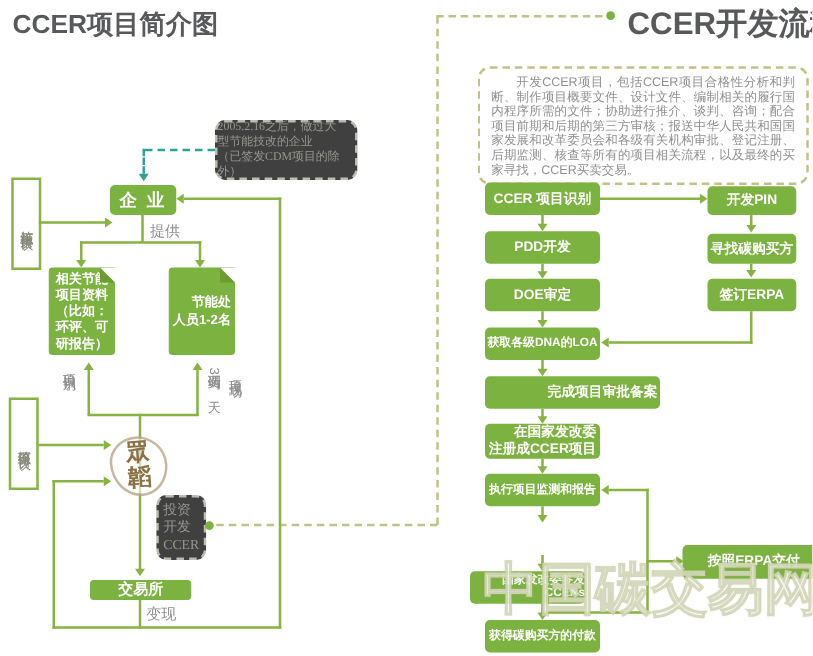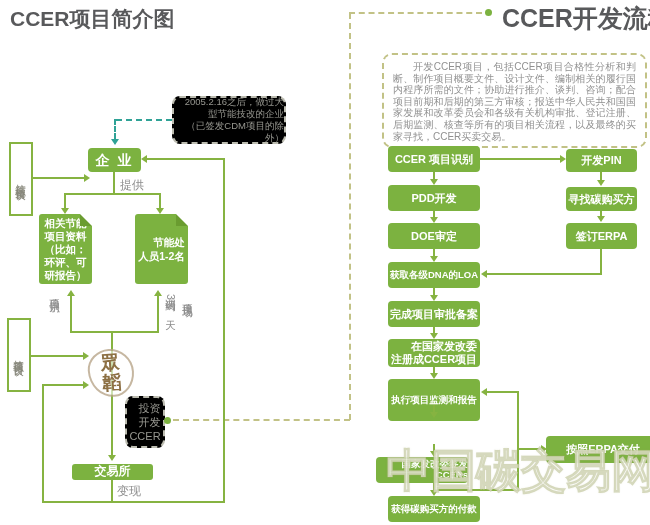--- a/index.html
+++ b/index.html
@@ -44,21 +44,21 @@
   .ah{position:absolute;width:0;height:0;}
   .ah.down{border-left:4px solid transparent;border-right:4px solid transparent;border-top:6px solid var(--lg);}
   .ah.up{border-left:4px solid transparent;border-right:4px solid transparent;border-bottom:6px solid var(--lg);}
   .ah.left{border-top:4px solid transparent;border-bottom:4px solid transparent;border-right:6px solid var(--lg);}
   .ah.right{border-top:4px solid transparent;border-bottom:4px solid transparent;border-left:6px solid var(--lg);}
   .ah.down.tealc{border-top-color:var(--teal);}
 
   .dot{position:absolute;width:7px;height:7px;border-radius:50%;background:var(--box);}
 
   .dashedbox{position:absolute;border:2px dashed var(--graydash);border-radius:8px;
-        color:#979790;display:flex;align-items:center;justify-content:center;text-align:right;background:#000000;}
+        color:#979790;display:flex;align-items:center;justify-content:center;text-align:left;background:#404040;font-family:Liberation Serif, serif;}
   .desc{position:absolute;border:2px dashed var(--olive);border-radius:10px;color:#909090;
         font-size:10px;line-height:11.6px;text-align:justify;padding:6px 9px 4px 9px;background:transparent;}
   .desc p{margin:0;text-indent:2em;}
 
   .prel{white-space:pre-line;}
 
   .seal{position:absolute;color:var(--seal);font-weight:bold;text-align:center;
         transform:rotate(-4deg);border:2px solid rgba(141,112,68,.5);
         border-radius:48% 52% 46% 54% / 42% 50% 50% 58%;padding:2px 4px;background:rgba(255,255,255,.6);}
   .seal span{display:block;font-size:19px;line-height:20px;}
@@ -151,24 +151,24 @@
   <div class="title" style="left:502px;top:2px;font-size:25px;">CCER开发流程</div>
 
   <div class="desc" style="left:382px;top:53px;width:243px;">
     <p>开发CCER项目，包括CCER项目合格性分析和判断、制作项目概要文件、设计文件、编制相关的履行国内程序所需的文件；协助进行推介、谈判、咨询；配合项目前期和后期的第三方审核；报送中华人民共和国国家发展和改革委员会和各级有关机构审批、登记注册、后期监测、核查等所有的项目相关流程，以及最终的买家寻找，CCER买卖交易。</p>
   </div>
 
   <div class="gbox flow" style="left:388px;top:146px;width:92px;height:26px;">CCER 项目识别</div>
   <div class="gbox flow" style="left:388px;top:185px;width:92px;height:26px;">PDD开发</div>
   <div class="gbox flow" style="left:388px;top:223px;width:92px;height:26px;">DOE审定</div>
   <div class="gbox flow sm" style="left:388px;top:262px;width:92px;height:26px;">获取各级DNA的LOA</div>
-  <div class="gbox flow" style="left:388px;top:301px;width:92px;height:26px;">完成项目审批备案</div>
+  <div class="gbox flow" style="left:388px;top:301px;width:92px;height:26px;padding-left:48px;">完成项目审批备案</div>
   <div class="gbox flow prel" style="left:388px;top:339px;width:92px;height:28px;">在国家发改委
 注册成CCER项目</div>
-  <div class="gbox flow sm" style="left:388px;top:379px;width:92px;height:42px;">执行项目监测和报告</div>
+  <div class="gbox flow sm" style="left:388px;top:379px;width:92px;height:26px;">执行项目监测和报告</div>
   <div class="gbox flow sm" style="left:376px;top:457px;width:92px;height:26px;">国家发改委签发CCERs</div>
   <div class="gbox flow sm" style="left:388px;top:496px;width:92px;height:26px;">获得碳购买方的付款</div>
 
   <div class="vl" style="left:433px;top:172px;height:8px;"></div>
     <div class="ah down" style="left:430px;top:179px;"></div>
   <div class="vl" style="left:433px;top:211px;height:7px;"></div>
     <div class="ah down" style="left:430px;top:217px;"></div>
   <div class="vl" style="left:433px;top:249px;height:8px;"></div>
     <div class="ah down" style="left:430px;top:256px;"></div>
   <div class="vl" style="left:433px;top:288px;height:8px;"></div>

